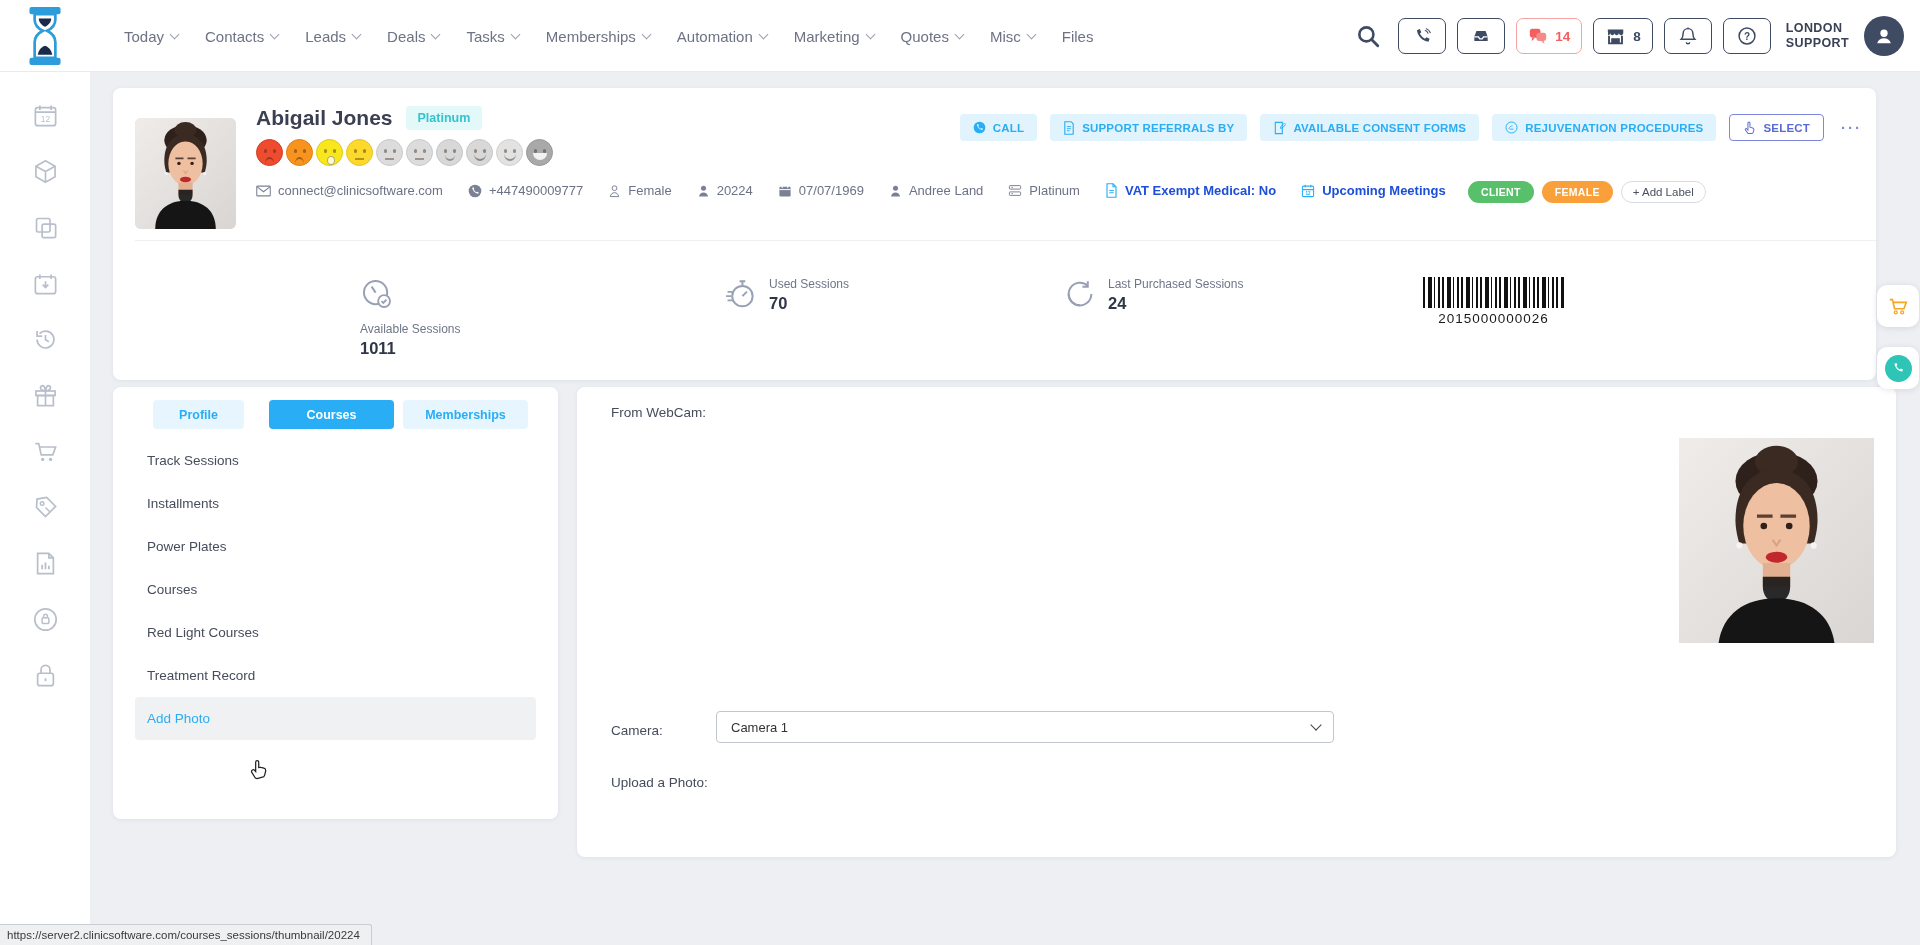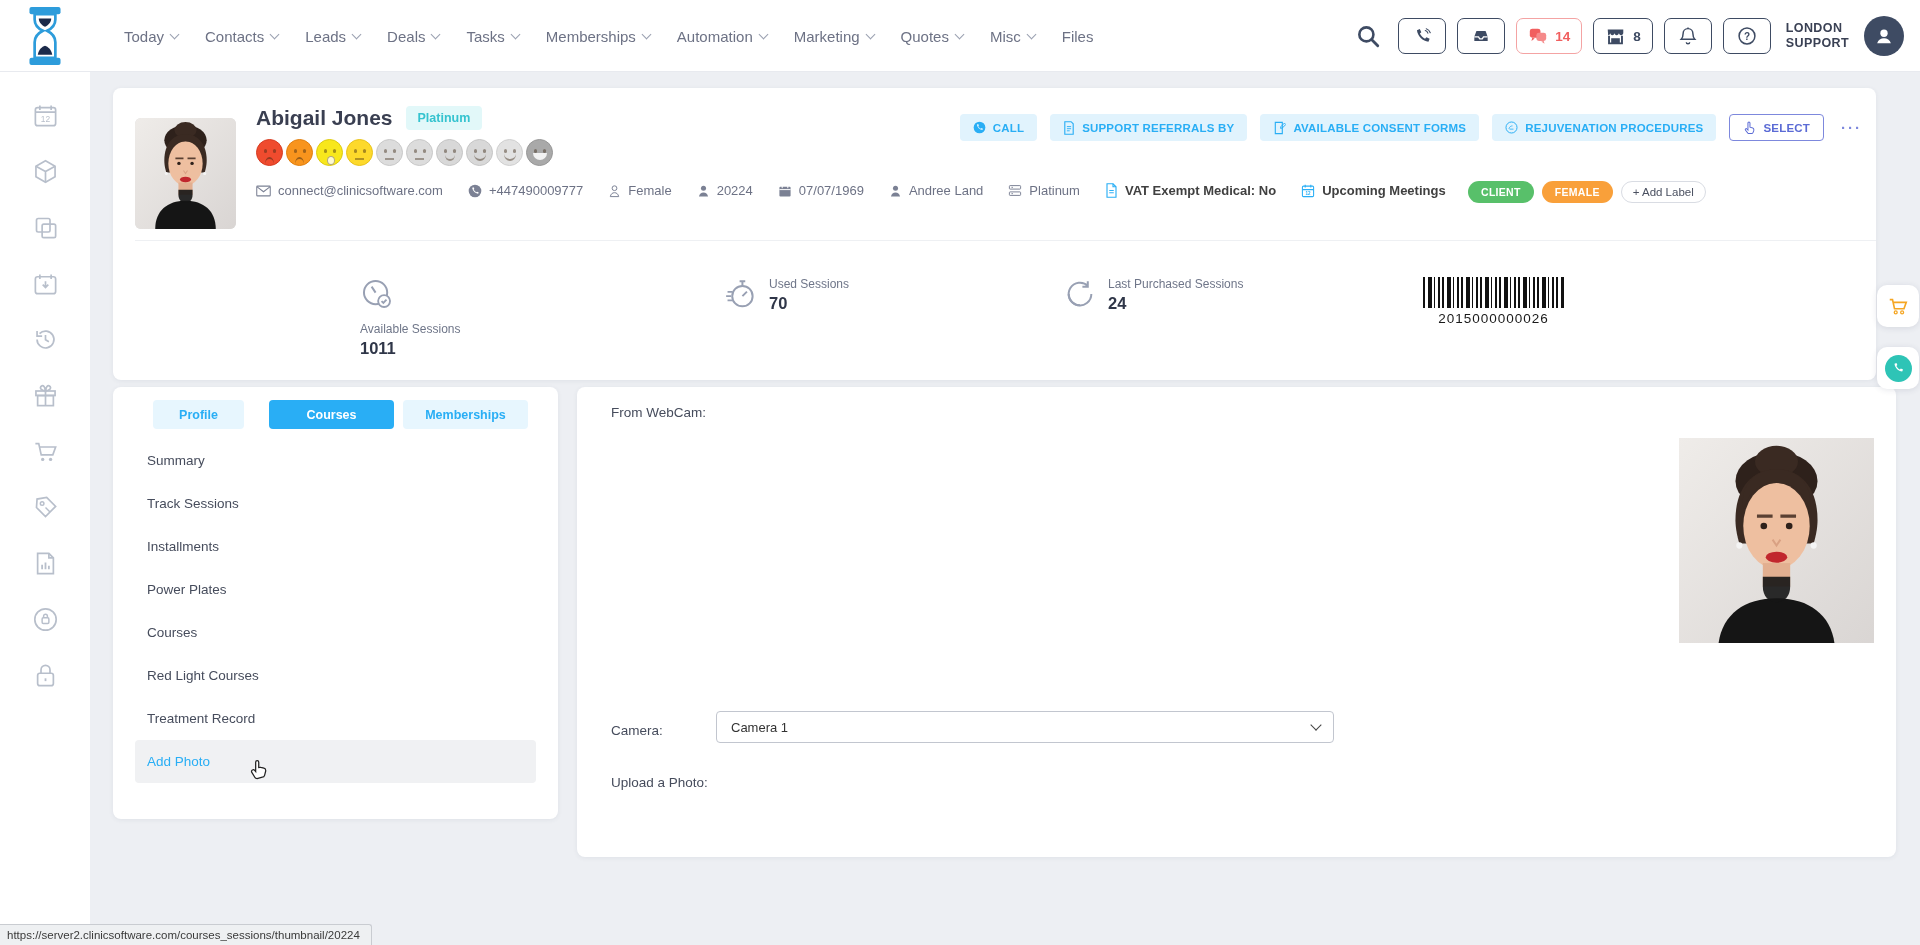--- a/index.html
+++ b/index.html
@@ -42,21 +42,21 @@
   .face.sad::after { content:""; position:absolute; left:8px; top:17px; width:9px; height:5px; border-top:2px solid rgba(60,40,20,.5); border-radius:50% 50% 0 0 / 100% 100% 0 0; }
   .face.open-sad::after { content:""; position:absolute; left:10px; top:16px; width:6px; height:7px; background:rgba(255,255,255,.8); border:1px solid rgba(60,40,20,.4); border-radius:50%; }
   .face.neutral::after { content:""; position:absolute; left:8px; top:18px; width:9px; height:0; border-top:2px solid rgba(60,40,20,.4); }
   .face.slight-smile::after { content:""; position:absolute; left:8px; top:15px; width:10px; height:4px; border-bottom:2px solid rgba(60,40,20,.4); border-radius:0 0 50% 50% / 0 0 100% 100%; }
   .face.smile::after { content:""; position:absolute; left:7px; top:14px; width:12px; height:5px; border-bottom:2px solid rgba(60,40,20,.45); border-radius:0 0 50% 50% / 0 0 100% 100%; }
   .face.big-smile::after { content:""; position:absolute; left:6px; top:13px; width:14px; height:7px; background:rgba(255,255,255,.85); border-radius:0 0 14px 14px; }
 
   .contact-row { position:absolute; left:143px; top:95px; display:flex; align-items:flex-start; gap:25px; font-size:13px; color:#6d7285; }
   .citem { display:flex; align-items:center; gap:7px; white-space:nowrap; }
   .citem svg { flex:none; }
-  .citem.link { color:#404040; font-weight:bold; cursor:pointer; }
+  .citem.link { color:#1d4ed8; font-weight:bold; cursor:pointer; }
   .labels { position:absolute; left:1355px; top:93px; display:flex; align-items:center; gap:8px; }
   .pill { font-size:10.5px; font-weight:bold; color:#fff; padding:5px 13px; border-radius:12px; letter-spacing:.3px; }
   .pill.green { background:#58c06a; }
   .pill.orange { background:#f9a03a; }
   .addlabel { font-size:11.5px; color:#4a5060; background:#fff; border:1px solid #d9dce3; padding:4px 11px; border-radius:12px; cursor:pointer; white-space:nowrap; }
 
   .actions { position:absolute; right:10px; top:26px; display:flex; align-items:center; gap:13px; }
   .abtn { display:flex; align-items:center; gap:7px; height:27px; padding:0 13px; background:#e1f3fd; color:#29aef5; font-size:11.5px; font-weight:bold; border:none; border-radius:4px; cursor:pointer; letter-spacing:.2px; white-space:nowrap; }
   .abtn.outline { background:#fff; border:1px solid #7d88dd; color:#5b6bd5; }
   .more-dots { color:#7d88dd; font-size:15px; font-weight:bold; letter-spacing:2px; cursor:pointer; padding:0 4px; }
@@ -488,21 +488,20 @@
     </div>
   </section>
 
   <section class="card left-panel">
     <div class="tabs">
       <div class="tab t0">Profile</div>
       <div class="tab t1 active">Courses</div>
       <div class="tab t2">Memberships</div>
     </div>
     <div class="smenu">
-      <div class="sitem">Summary</div>
       <div class="sitem">Track Sessions</div>
       <div class="sitem">Installments</div>
       <div class="sitem">Power Plates</div>
       <div class="sitem">Courses</div>
       <div class="sitem">Red Light Courses</div>
       <div class="sitem">Treatment Record</div>
       <div class="sitem active">Add Photo</div>
     </div>
     <svg class="cursor-hand" viewBox="0 0 24 26">
       <path d="M9.5 24c-1 0-1.9-.5-2.4-1.4L4 17.6c-.6-.9-.3-2 .6-2.5.8-.5 1.8-.3 2.4.4l1 1.2V7c0-.9.7-1.6 1.6-1.6S11.2 6.1 11.2 7v5.6l1.1-.2c.4-.1.8-.1 1.1 0l3.2.8c1.1.3 1.9 1.2 1.9 2.4 0 .2 0 .5-.1.8l-1.1 4.2c-.3 1.1-1.3 1.9-2.4 1.9z" fill="#fff" stroke="#222" stroke-width="1.3"></path>

